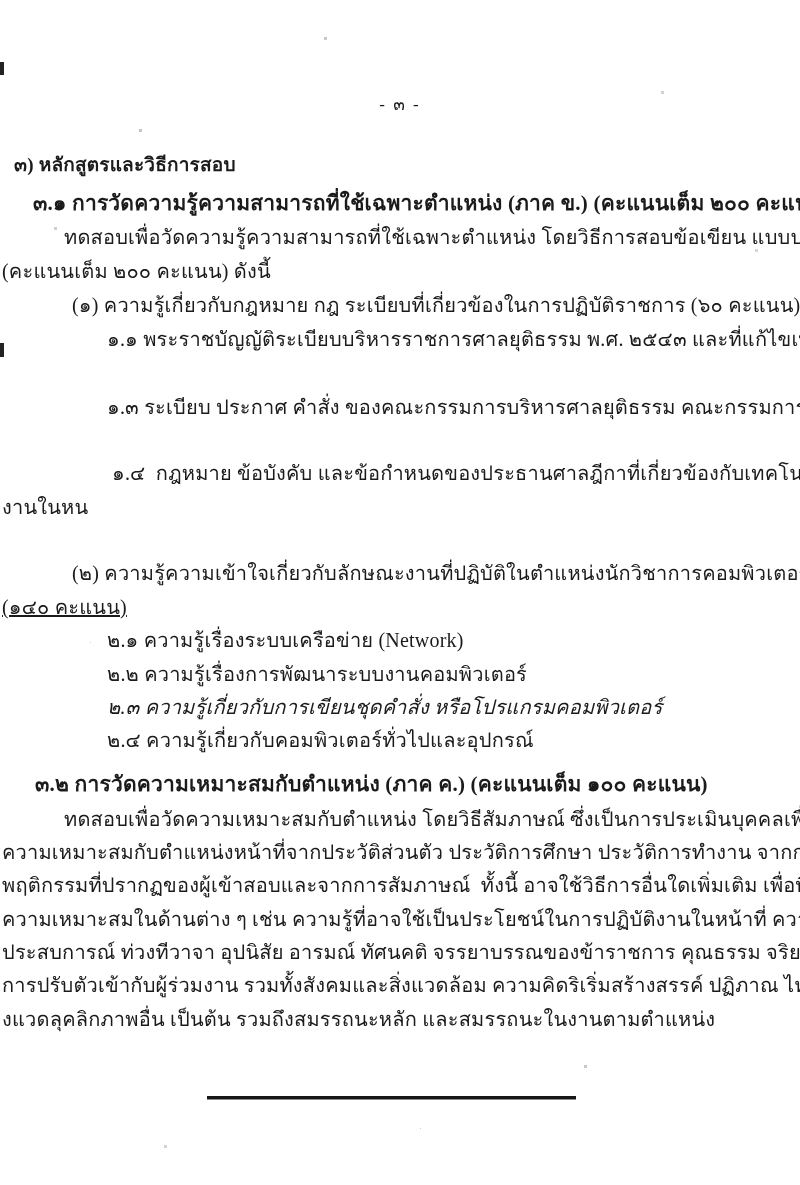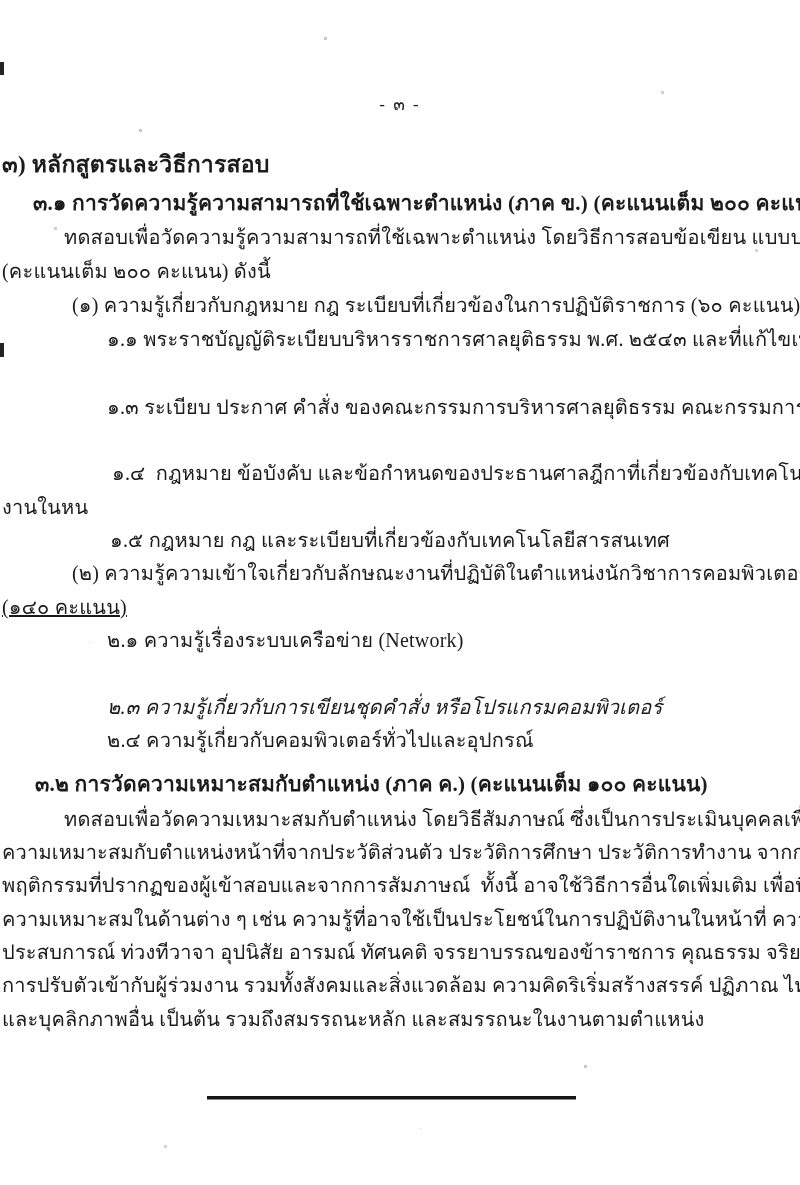--- a/index.html
+++ b/index.html
@@ -16,21 +16,21 @@
   .ln {
     position: absolute;
     white-space: pre;
     font-size: 20px;
     line-height: 26px;
     letter-spacing: 0.2px;
   }
   .b { font-weight: bold; }
   .center { left: 0; width: 800px; text-align: center; }
   .pagenum { font-size: 17px; letter-spacing: 2px; }
-  .h1 { font-size: 23px; }
+  .h1 { font-size: 19px; margin-left: 12px; }
   .h2 { font-size: 21px; }
   .rule {
     position: absolute;
     top: 1096px; left: 207px; width: 369px; height: 3px;
     background: #161616;
     border-bottom: 1px solid #8a8a8a;
   }
   .edge-mark { position: absolute; left: 0; width: 4px; background: #232323; }
   .edge-mark.m1 { top: 62px; height: 13px; }
   .edge-mark.m2 { top: 343px; height: 14px; }
@@ -64,32 +64,32 @@
 
   <div class="ln b h2" style="top:190px;left:33px;">๓.๑ การวัดความรู้ความสามารถที่ใช้เฉพาะตำแหน่ง (ภาค ข.) (คะแนนเต็ม ๒๐๐ คะแนน)</div>
   <div class="ln" style="top:224px;left:64px;">ทดสอบเพื่อวัดความรู้ความสามารถที่ใช้เฉพาะตำแหน่ง โดยวิธีการสอบข้อเขียน แบบปรนัย</div>
   <div class="ln" style="top:258px;left:2px;">(คะแนนเต็ม ๒๐๐ คะแนน) ดังนี้</div>
 
   <div class="ln" style="top:292px;left:72px;">(๑) ความรู้เกี่ยวกับกฎหมาย กฎ ระเบียบที่เกี่ยวข้องในการปฏิบัติราชการ (๖๐ คะแนน)</div>
   <div class="ln" style="top:326px;left:107px;">๑.๑ พระราชบัญญัติระเบียบบริหารราชการศาลยุติธรรม พ.ศ. ๒๕๔๓ และที่แก้ไขเพิ่มเติม</div>
   <div class="ln" style="top:394px;left:107px;">๑.๓ ระเบียบ ประกาศ คำสั่ง ของคณะกรรมการบริหารศาลยุติธรรม คณะกรรมการ</div>
   <div class="ln" style="top:460px;left:112px;">๑.๔  กฎหมาย ข้อบังคับ และข้อกำหนดของประธานศาลฎีกาที่เกี่ยวข้องกับเทคโนโลยี</div>
   <div class="ln" style="top:494px;left:2px;">งานในหน</div>
-  <div class="ln" style="top:527px;left:110px;">๑.๕ กฎหมาย กฎ และระเบียบที่เกี่ยวข้องกับเทคโนโลยีสารสนเทศ</div>
 
   <div class="ln" style="top:560px;left:72px;">(๒) ความรู้ความเข้าใจเกี่ยวกับลักษณะงานที่ปฏิบัติในตำแหน่งนักวิชาการคอมพิวเตอร์ปฏิบัติการ</div>
   <div class="ln" style="top:594px;left:2px;text-decoration:underline;">(๑๔๐ คะแนน)</div>
   <div class="ln" style="top:627px;left:107px;text-align:center;">๒.๑ ความรู้เรื่องระบบเครือข่าย (Network)</div>
+  <div class="ln" style="top:661px;left:107px;">๒.๒ ความรู้เรื่องการพัฒนาระบบงานคอมพิวเตอร์</div>
   <div class="ln" style="top:694px;left:107px;font-style:italic;">๒.๓ ความรู้เกี่ยวกับการเขียนชุดคำสั่ง หรือโปรแกรมคอมพิวเตอร์</div>
   <div class="ln" style="top:727px;left:107px;">๒.๔ ความรู้เกี่ยวกับคอมพิวเตอร์ทั่วไปและอุปกรณ์</div>
 
   <div class="ln b h2" style="top:771px;left:35px;">๓.๒ การวัดความเหมาะสมกับตำแหน่ง (ภาค ค.) (คะแนนเต็ม ๑๐๐ คะแนน)</div>
   <div class="ln" style="top:806px;left:64px;">ทดสอบเพื่อวัดความเหมาะสมกับตำแหน่ง โดยวิธีสัมภาษณ์ ซึ่งเป็นการประเมินบุคคลเพื่อพิจารณา</div>
   <div class="ln" style="top:839px;left:2px;">ความเหมาะสมกับตำแหน่งหน้าที่จากประวัติส่วนตัว ประวัติการศึกษา ประวัติการทำงาน จากการสังเกต</div>
   <div class="ln" style="top:872px;left:2px;">พฤติกรรมที่ปรากฏของผู้เข้าสอบและจากการสัมภาษณ์  ทั้งนี้ อาจใช้วิธีการอื่นใดเพิ่มเติม เพื่อพิจารณา</div>
   <div class="ln" style="top:906px;left:2px;">ความเหมาะสมในด้านต่าง ๆ เช่น ความรู้ที่อาจใช้เป็นประโยชน์ในการปฏิบัติงานในหน้าที่ ความสามารถ</div>
   <div class="ln" style="top:939px;left:2px;">ประสบการณ์ ท่วงทีวาจา อุปนิสัย อารมณ์ ทัศนคติ จรรยาบรรณของข้าราชการ คุณธรรม จริยธรรม</div>
   <div class="ln" style="top:972px;left:2px;">การปรับตัวเข้ากับผู้ร่วมงาน รวมทั้งสังคมและสิ่งแวดล้อม ความคิดริเริ่มสร้างสรรค์ ปฏิภาณ ไหวพริบ</div>
-  <div class="ln" style="top:1006px;left:2px;">และบุคลิกภาพอื่น เป็นต้น รวมถึงสมรรถนะหลัก และสมรรถนะในงานตามตำแหน่ง</div>
+  <div class="ln" style="top:1006px;left:2px;">งแวดลุคลิกภาพอื่น เป็นต้น รวมถึงสมรรถนะหลัก และสมรรถนะในงานตามตำแหน่ง</div>
 
   <div class="rule"></div>
 
 </div>
 
 </body></html>

